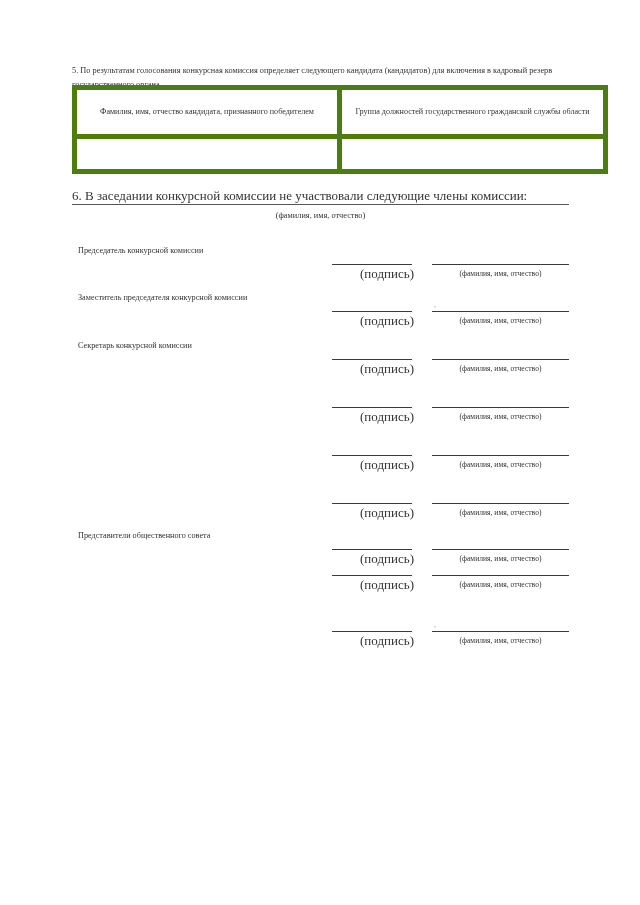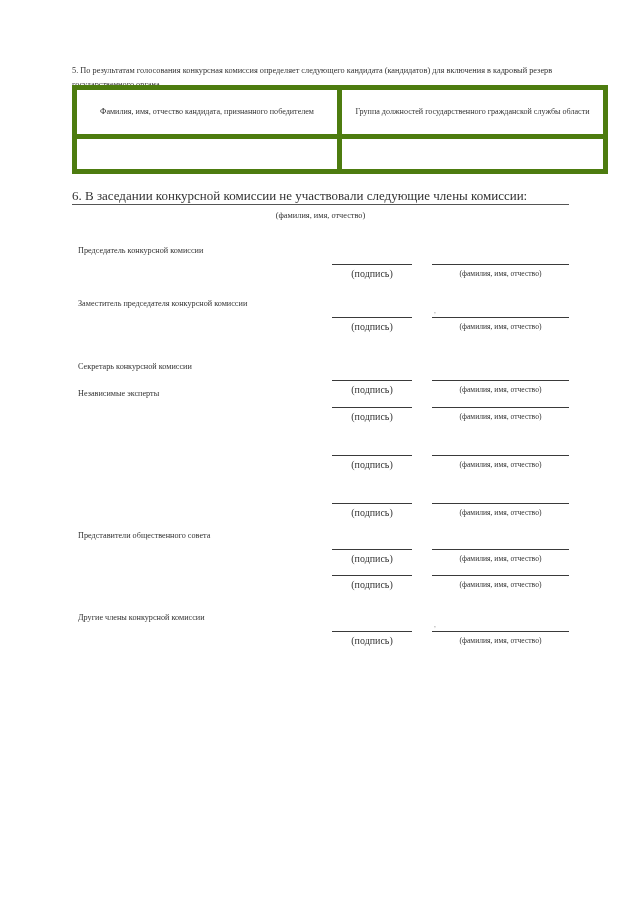--- a/index.html
+++ b/index.html
@@ -116,25 +116,25 @@
   .sig-line {
     position: absolute;
     left: 332px;
     top: 19px;
     width: 80px;
     height: 0;
     border-top: 1.4px solid #3a3a3a;
   }
   .sig-cap {
     position: absolute;
-    left: 332px;
+    left: 347px;
     top: 23px;
     width: 80px;
     text-align: center;
-    font-size: 10px;
+    font-size: 13px;
     line-height: 11px;
     color: #333333;
     white-space: nowrap;
   }
   .name-line {
     position: absolute;
     left: 432px;
     top: 19px;
     width: 137px;
     height: 0;
@@ -187,37 +187,36 @@
   <div class="fio-caption">(фамилия, имя, отчество)</div>
 
   <div class="sig-rows" id="sig-rows">
       <div class="sig-row" style="top: 245px;">
         <div class="role-label">Председатель конкурсной комиссии</div>
         <div class="sig-line"></div>
         <div class="sig-cap">(подпись)</div>
         <div class="name-line"></div>
         <div class="name-cap">(фамилия, имя, отчество)</div>
       </div>
-      <div class="sig-row" style="top: 292px; margin-top: 6px;">
+      <div class="sig-row" style="top: 292px;">
         <div class="role-label">Заместитель председателя конкурсной комиссии</div>
         <div class="stray-mark">,</div>
         <div class="sig-line"></div>
         <div class="sig-cap">(подпись)</div>
         <div class="name-line"></div>
         <div class="name-cap">(фамилия, имя, отчество)</div>
       </div>
-      <div class="sig-row" style="top: 340px; margin-top: 21px;">
+      <div class="sig-row" style="top: 340px;">
         <div class="role-label">Секретарь конкурсной комиссии</div>
         <div class="sig-line"></div>
         <div class="sig-cap">(подпись)</div>
         <div class="name-line"></div>
         <div class="name-cap">(фамилия, имя, отчество)</div>
       </div>
       <div class="sig-row" style="top: 388px;">
-        <div class="role-label">Независимые эксперты</div>
         <div class="sig-line"></div>
         <div class="sig-cap">(подпись)</div>
         <div class="name-line"></div>
         <div class="name-cap">(фамилия, имя, отчество)</div>
       </div>
       <div class="sig-row" style="top: 436px;">
         <div class="role-label"></div>
         <div class="sig-line"></div>
         <div class="sig-cap">(подпись)</div>
         <div class="name-line"></div>
@@ -238,21 +237,20 @@
         <div class="name-cap">(фамилия, имя, отчество)</div>
       </div>
       <div class="sig-row" style="top: 556px;">
         <div class="role-label"></div>
         <div class="sig-line"></div>
         <div class="sig-cap">(подпись)</div>
         <div class="name-line"></div>
         <div class="name-cap">(фамилия, имя, отчество)</div>
       </div>
       <div class="sig-row" style="top: 612px;">
-        <div class="role-label">Другие члены конкурсной комиссии</div>
         <div class="stray-mark">,</div>
         <div class="sig-line"></div>
         <div class="sig-cap">(подпись)</div>
         <div class="name-line"></div>
         <div class="name-cap">(фамилия, имя, отчество)</div>
       </div>
     </div>
 
 </div>
 

